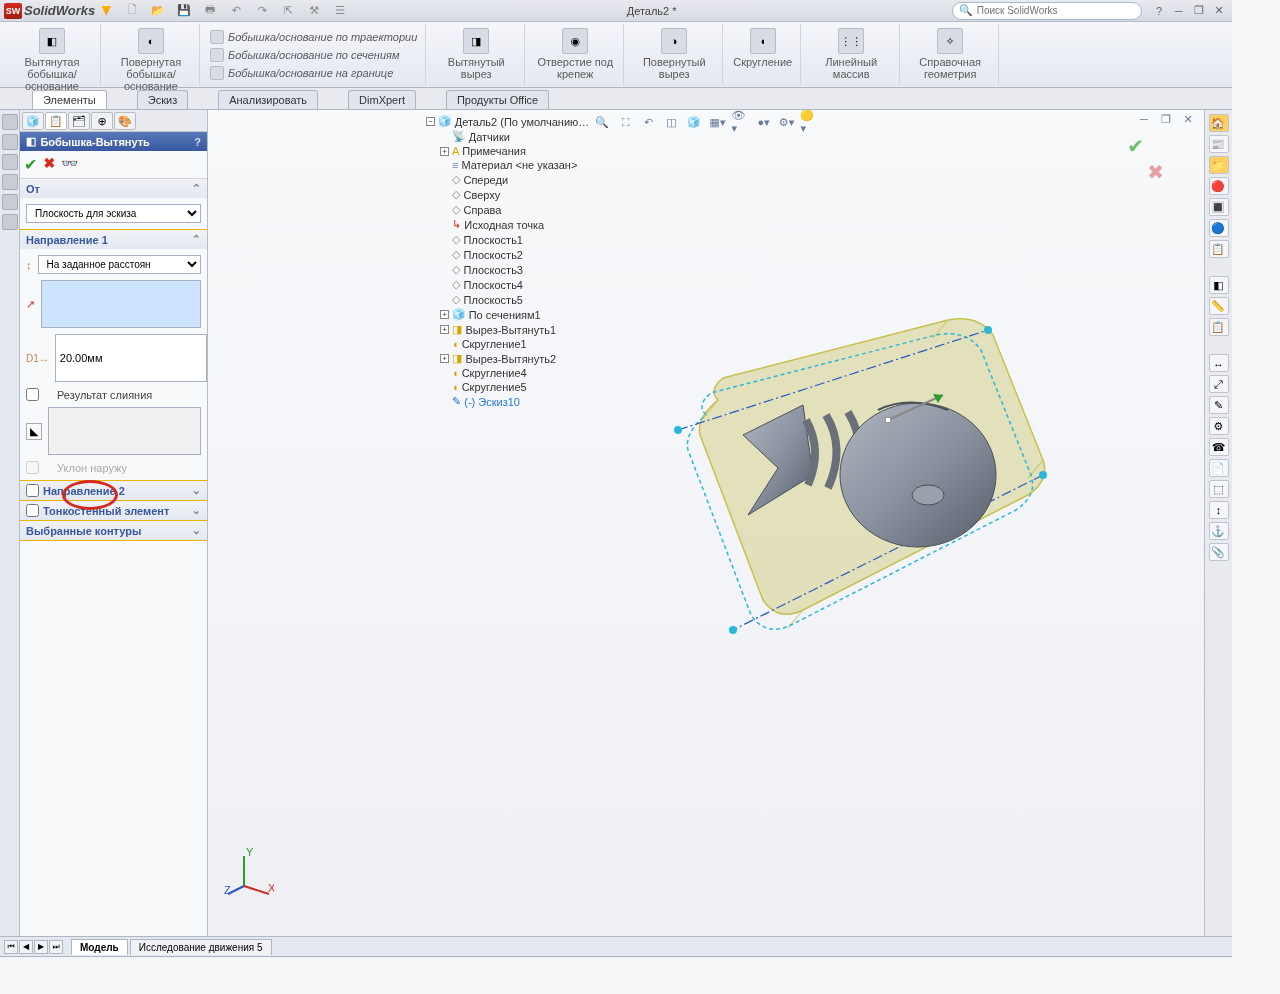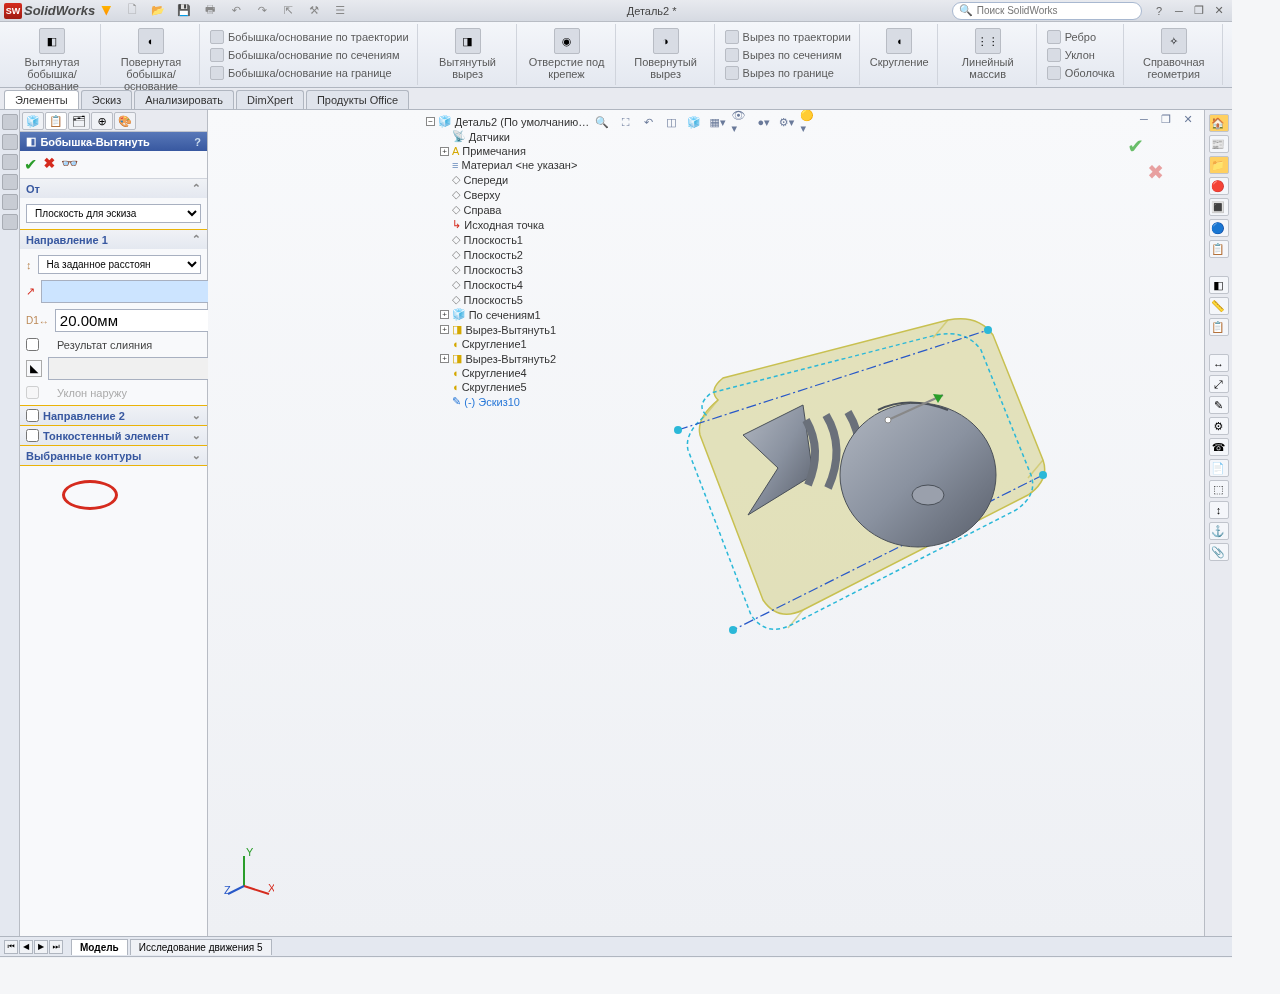--- a/index.html
+++ b/index.html
@@ -14,30 +14,30 @@
 .qat-btn { width: 22px; height: 18px; border: 1px solid transparent; border-radius: 2px; display: flex; align-items: center; justify-content: center; color: #888; }
 .doc-title { flex: 1; text-align: center; color: #444; }
 .search-box { width: 190px; height: 18px; border: 1px solid #a8b8d0; border-radius: 9px; background: #fff; display: flex; align-items: center; padding: 0 6px; gap: 4px; }
 .search-box input { border: none; outline: none; flex: 1; font-size: 10px; }
 .win-controls { display: flex; gap: 2px; margin-left: 8px; }
 .win-btn { width: 18px; height: 16px; display: flex; align-items: center; justify-content: center; color: #666; cursor: pointer; }
 
 
 .ribbon { height: 66px; background: linear-gradient(#f4f6fa,#e4e8f0); border-bottom: 1px solid #b0b6c0; display: flex; padding: 2px 4px; gap: 2px; }
 .ribbon-group { display: flex; flex-direction: column; align-items: center; padding: 2px 6px; border-right: 1px solid #d0d4dc; }
-.ribbon-group.compact { flex-direction: column; align-items: flex-start; justify-content: center; gap: 2px; }
+.ribbon-group.compact { flex-direction: column; align-items: flex-start; justify-content: center; gap: 2px; font-style: italic; }
 .big-btn { display: flex; flex-direction: column; align-items: center; gap: 2px; padding: 2px; cursor: pointer; }
 .big-btn .icon { width: 26px; height: 26px; background: #d8dce4; border: 1px solid #b8bcc4; border-radius: 2px; display:flex;align-items:center;justify-content:center;}
 .big-btn .label { font-size: 11px; text-align: center; line-height: 1.1; color: #5a5a5a; max-width: 80px; }
 .small-btn { display: flex; align-items: center; gap: 4px; font-size: 10px; color: #5a5a5a; cursor: pointer; padding: 1px 2px; }
 .small-btn .icon { width: 14px; height: 14px; background: #d8dce4; border: 1px solid #b8bcc4; border-radius: 2px; }
 
 
 .tabs { height: 22px; background: #e8eaf0; border-bottom: 1px solid #b0b6c0; display: flex; align-items: flex-end; padding: 0 4px; }
-.tab { padding: 3px 10px; font-size: 11px; color: #333; border: 1px solid #b0b6c0; border-bottom: none; background: #e0e4ec; margin-right: 2px; cursor: pointer; border-radius: 3px 3px 0 0; }
+.tab { padding: 3px 10px; font-size: 11px; color: #333; border: 1px solid #b0b6c0; border-bottom: none; background: #e0e4ec; margin-right: 2px; cursor: pointer; border-radius: 3px 3px 0 0; margin-left: 28px; }
 .tab.active { background: #fff; font-weight: normal; }
 
 
 .main { display: flex; height: 826px; position: relative; }
 
 
 .far-left { width: 20px; background: #e4e8f0; border-right: 1px solid #b8bcc4; display: flex; flex-direction: column; padding-top: 4px; gap: 4px; align-items: center; }
 .far-left .ico { width: 16px; height: 16px; background: #c8ccd4; border: 1px solid #a8acb4; border-radius: 2px; }
 
 
@@ -51,21 +51,21 @@
 .pm-ok { color: #2a9d2a; font-size: 16px; cursor: pointer; }
 .pm-cancel { color: #d52b1e; font-size: 14px; cursor: pointer; font-weight:bold;}
 .pm-pin { color: #8a6; font-size: 14px; cursor: pointer; }
 .pm-section { border-bottom: 1px solid #eab308; }
 .pm-sec-head { background: linear-gradient(#f0f2f6,#e4e8f0); padding: 3px 6px; font-size: 11px; font-weight: bold; color: #3858a0; display: flex; align-items: center; cursor: pointer; }
 .pm-sec-head .chev { margin-left: auto; color: #888; }
 .pm-sec-body { padding: 6px; display: flex; flex-direction: column; gap: 6px; }
 .pm-select { width: 100%; border: 1px solid #a8b0c0; background: #fff; padding: 2px 4px; font-size: 10px; }
 .pm-row { display: flex; align-items: center; gap: 6px; }
 .pm-check { display: flex; align-items: center; gap: 18px; font-size: 10px; color: #444; }
-.pm-input { flex: 1; border: 1px solid #a8b0c0; padding: 2px 4px; font-size: 15px; }
+.pm-input { flex: 1; border: 1px solid #a8b0c0; padding: 17px 4px; font-size: 11px; }
 .red-circle { position: absolute; width: 56px; height: 30px; border: 3px solid #d52b1e; border-radius: 50%; left: 62px; top: 370px; pointer-events: none; z-index:10;}
 
 
 .feature-tree { position: absolute; left: 214px; top: 0; width: 190px; padding: 4px; font-size: 11px; color: #333; z-index:5; pointer-events:none;}
 .ft-row { display: flex; align-items: center; gap: 3px; padding: 1px 0; white-space: nowrap; pointer-events:auto;}
 .ft-indent1 { padding-left: 14px; }
 .ft-expand { width: 9px; height: 9px; border: 1px solid #888; background: #fff; font-size: 8px; line-height: 7px; text-align: center; cursor: pointer; flex-shrink:0;}
 .ft-selected { color: #2878d8; }
 
 
@@ -171,59 +171,31 @@
 крепеж</div>
       </div>
   </div>
   <div class="ribbon-group">
     <div class="big-btn">
         <div class="icon">◑</div>
         <div class="label">Повернутый
 вырез</div>
       </div>
   </div>
-  <div class="ribbon-group compact">
-    <div class="small-btn">
-        <div class="icon"></div>
-        <span>Вырез по траектории</span>
-      </div>
-    <div class="small-btn">
-        <div class="icon"></div>
-        <span>Вырез по сечениям</span>
-      </div>
-    <div class="small-btn">
-        <div class="icon"></div>
-        <span>Вырез по границе</span>
-      </div>
-  </div>
   <div class="ribbon-group">
     <div class="big-btn">
         <div class="icon">◖</div>
         <div class="label">Скругление</div>
       </div>
   </div>
   <div class="ribbon-group">
     <div class="big-btn">
         <div class="icon">⋮⋮</div>
         <div class="label">Линейный
 массив</div>
-      </div>
-  </div>
-  <div class="ribbon-group compact">
-    <div class="small-btn">
-        <div class="icon"></div>
-        <span>Ребро</span>
-      </div>
-    <div class="small-btn">
-        <div class="icon"></div>
-        <span>Уклон</span>
-      </div>
-    <div class="small-btn">
-        <div class="icon"></div>
-        <span>Оболочка</span>
       </div>
   </div>
   <div class="ribbon-group">
     <div class="big-btn">
         <div class="icon">✧</div>
         <div class="label">Справочная
 геометрия</div>
       </div>
   </div>
 </div>

